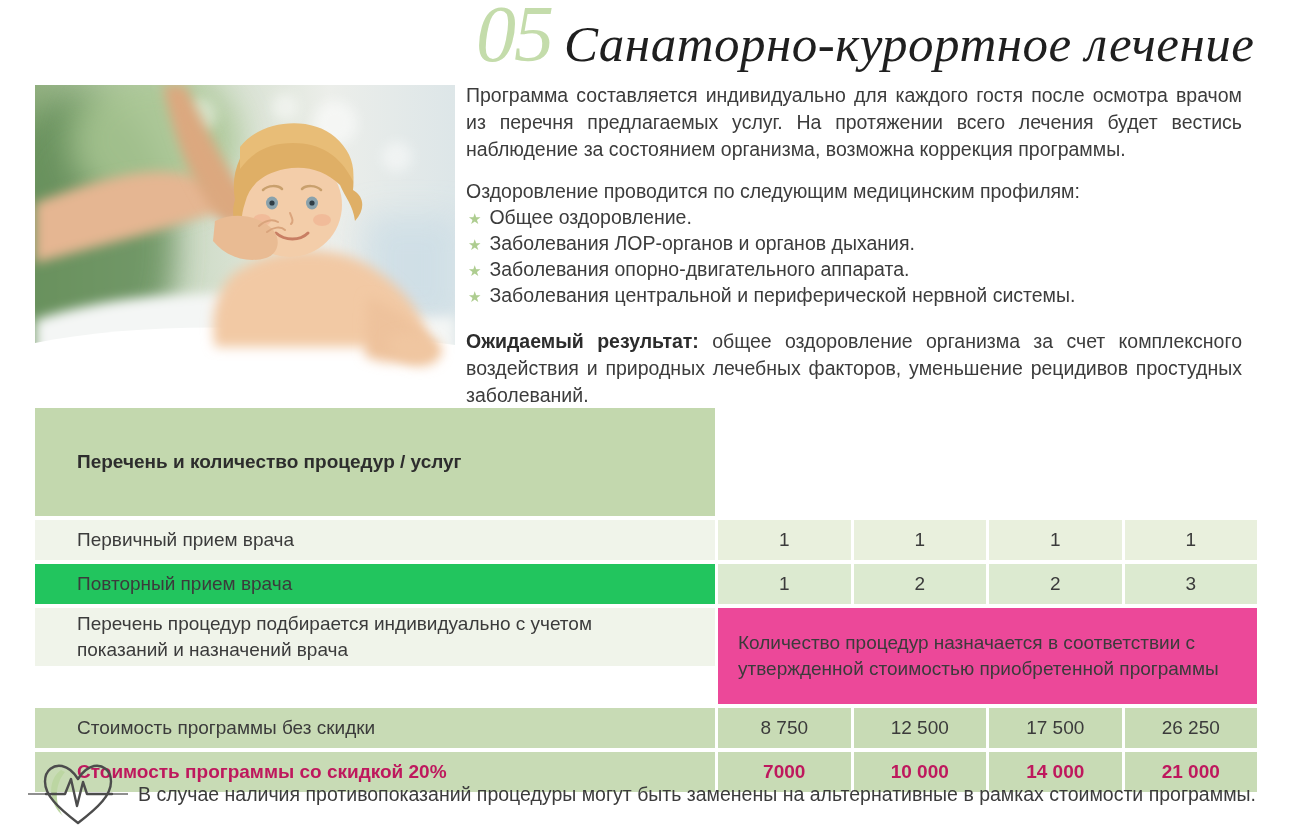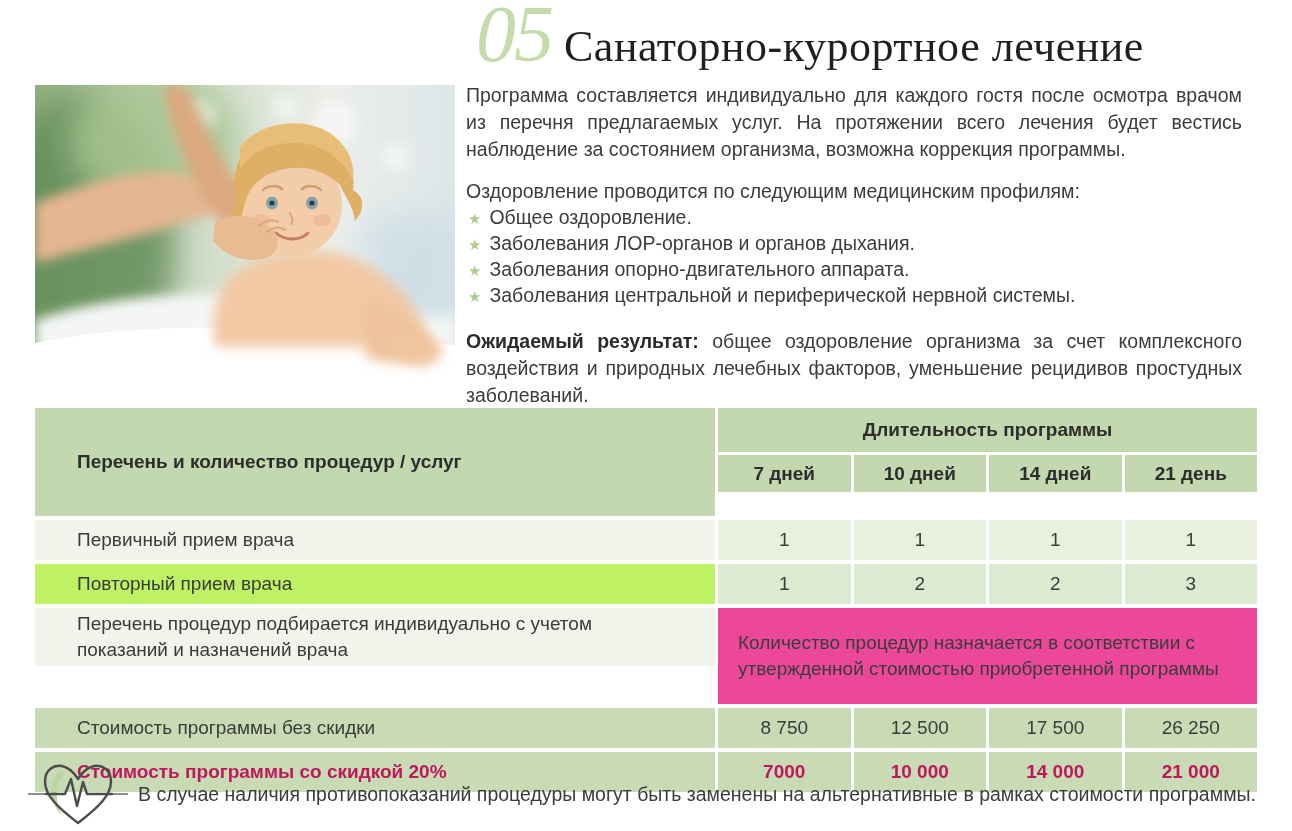--- a/index.html
+++ b/index.html
@@ -7,22 +7,22 @@
   body { font-family:"Liberation Sans", sans-serif; color:#3b3b3b; }
   .page { position:relative; width:1292px; height:831px; background:#fff; overflow:hidden; }
 
   
   .header { position:absolute; left:476px; top:-6px; display:flex; align-items:baseline; }
   .page-num {
     font-family:"Liberation Serif", serif; font-style:italic;
     font-size:80px; line-height:1; color:#c4dcab; letter-spacing:-2px;
   }
   .page-title {
-    font-family:"Liberation Serif", serif; 
-    font-size:44px; line-height:1; color:#1f1f1f; margin-left:12px; letter-spacing:0.5px;
+    font-family:"Liberation Serif", serif; font-style:italic;
+    font-size:51px; line-height:1; color:#1f1f1f; margin-left:12px; letter-spacing:0.5px;
   }
 
   
   .photo { position:absolute; left:35px; top:85px; width:420px; height:300px; overflow:hidden; }
 
   
   .intro-col { position:absolute; left:466px; top:82px; width:776px; font-size:19.5px; line-height:27px; color:#3c3c3c; }
   .intro-col p.justify { text-align:justify; }
   .profiles-intro { margin-top:16px; line-height:24px; }
   .profiles-list { list-style:none; margin-top:2px; }
@@ -46,21 +46,21 @@
   .t-days { display:flex; gap:3px; height:37px; }
   .t-day {
     flex:1; background:#c3d8ae; display:flex; align-items:center; justify-content:center;
     font-weight:bold; color:#2d2d2d;
   }
   .t-row { display:flex; gap:3px; margin-top:4px; }
   .t-label { width:680px; display:flex; align-items:center; padding-left:42px; }
   .t-val { flex:1; display:flex; align-items:center; justify-content:center; }
   .h39 .t-label, .h39 .t-val { height:40px; }
   .row-a .t-label { background:#f0f4ea; } .row-a .t-val { background:#e9f0dd; }
-  .row-b .t-label { background:#bef264; } .row-b .t-val { background:#dcead0; }
+  .row-b .t-label { background:#22c55e; } .row-b .t-val { background:#dcead0; }
   .row-span .t-label { background:#f0f4ea; height:58px; line-height:26px; padding-right:30px; }
   .row-span .t-spanval {
     flex:1; background:#ec4899; height:96px; display:flex; align-items:center;
     padding-left:20px; padding-right:16px; line-height:26px;
   }
   .row-price .t-label { background:#c8dbb5; } .row-price .t-val { background:#c8dbb5; }
   .row-price-bold .t-label, .row-price-bold .t-val { font-weight:bold; color:#be185d; }
 
   
   .footnote { position:absolute; left:28px; top:760px; display:flex; align-items:center; }
@@ -145,29 +145,20 @@
         <span class="star">★</span>
         <span>Заболевания центральной и периферической нервной системы.</span>
       </li>
     </ul>
     <p class="justify result-par"><span class="result-lead">Ожидаемый результат:</span><span> общее оздоровление организма за счет комплексного воздействия и природных лечебных факторов, уменьшение рецидивов простудных заболеваний.</span></p>
   </div>
 
   <div class="ptable">
     <div class="t-header">
       <div class="t-left-head">Перечень и количество процедур / услуг</div>
-      <div class="t-right-head">
-        <div class="t-duration">Длительность программы</div>
-        <div class="t-days">
-          <div class="t-day">7 дней</div>
-          <div class="t-day">10 дней</div>
-          <div class="t-day">14 дней</div>
-          <div class="t-day">21 день</div>
-        </div>
-      </div>
     </div>
 
     <div class="t-row h39 row-a">
       <div class="t-label">Первичный прием врача</div>
       <div class="t-val">1</div>
       <div class="t-val">1</div>
       <div class="t-val">1</div>
       <div class="t-val">1</div>
     </div>
 

